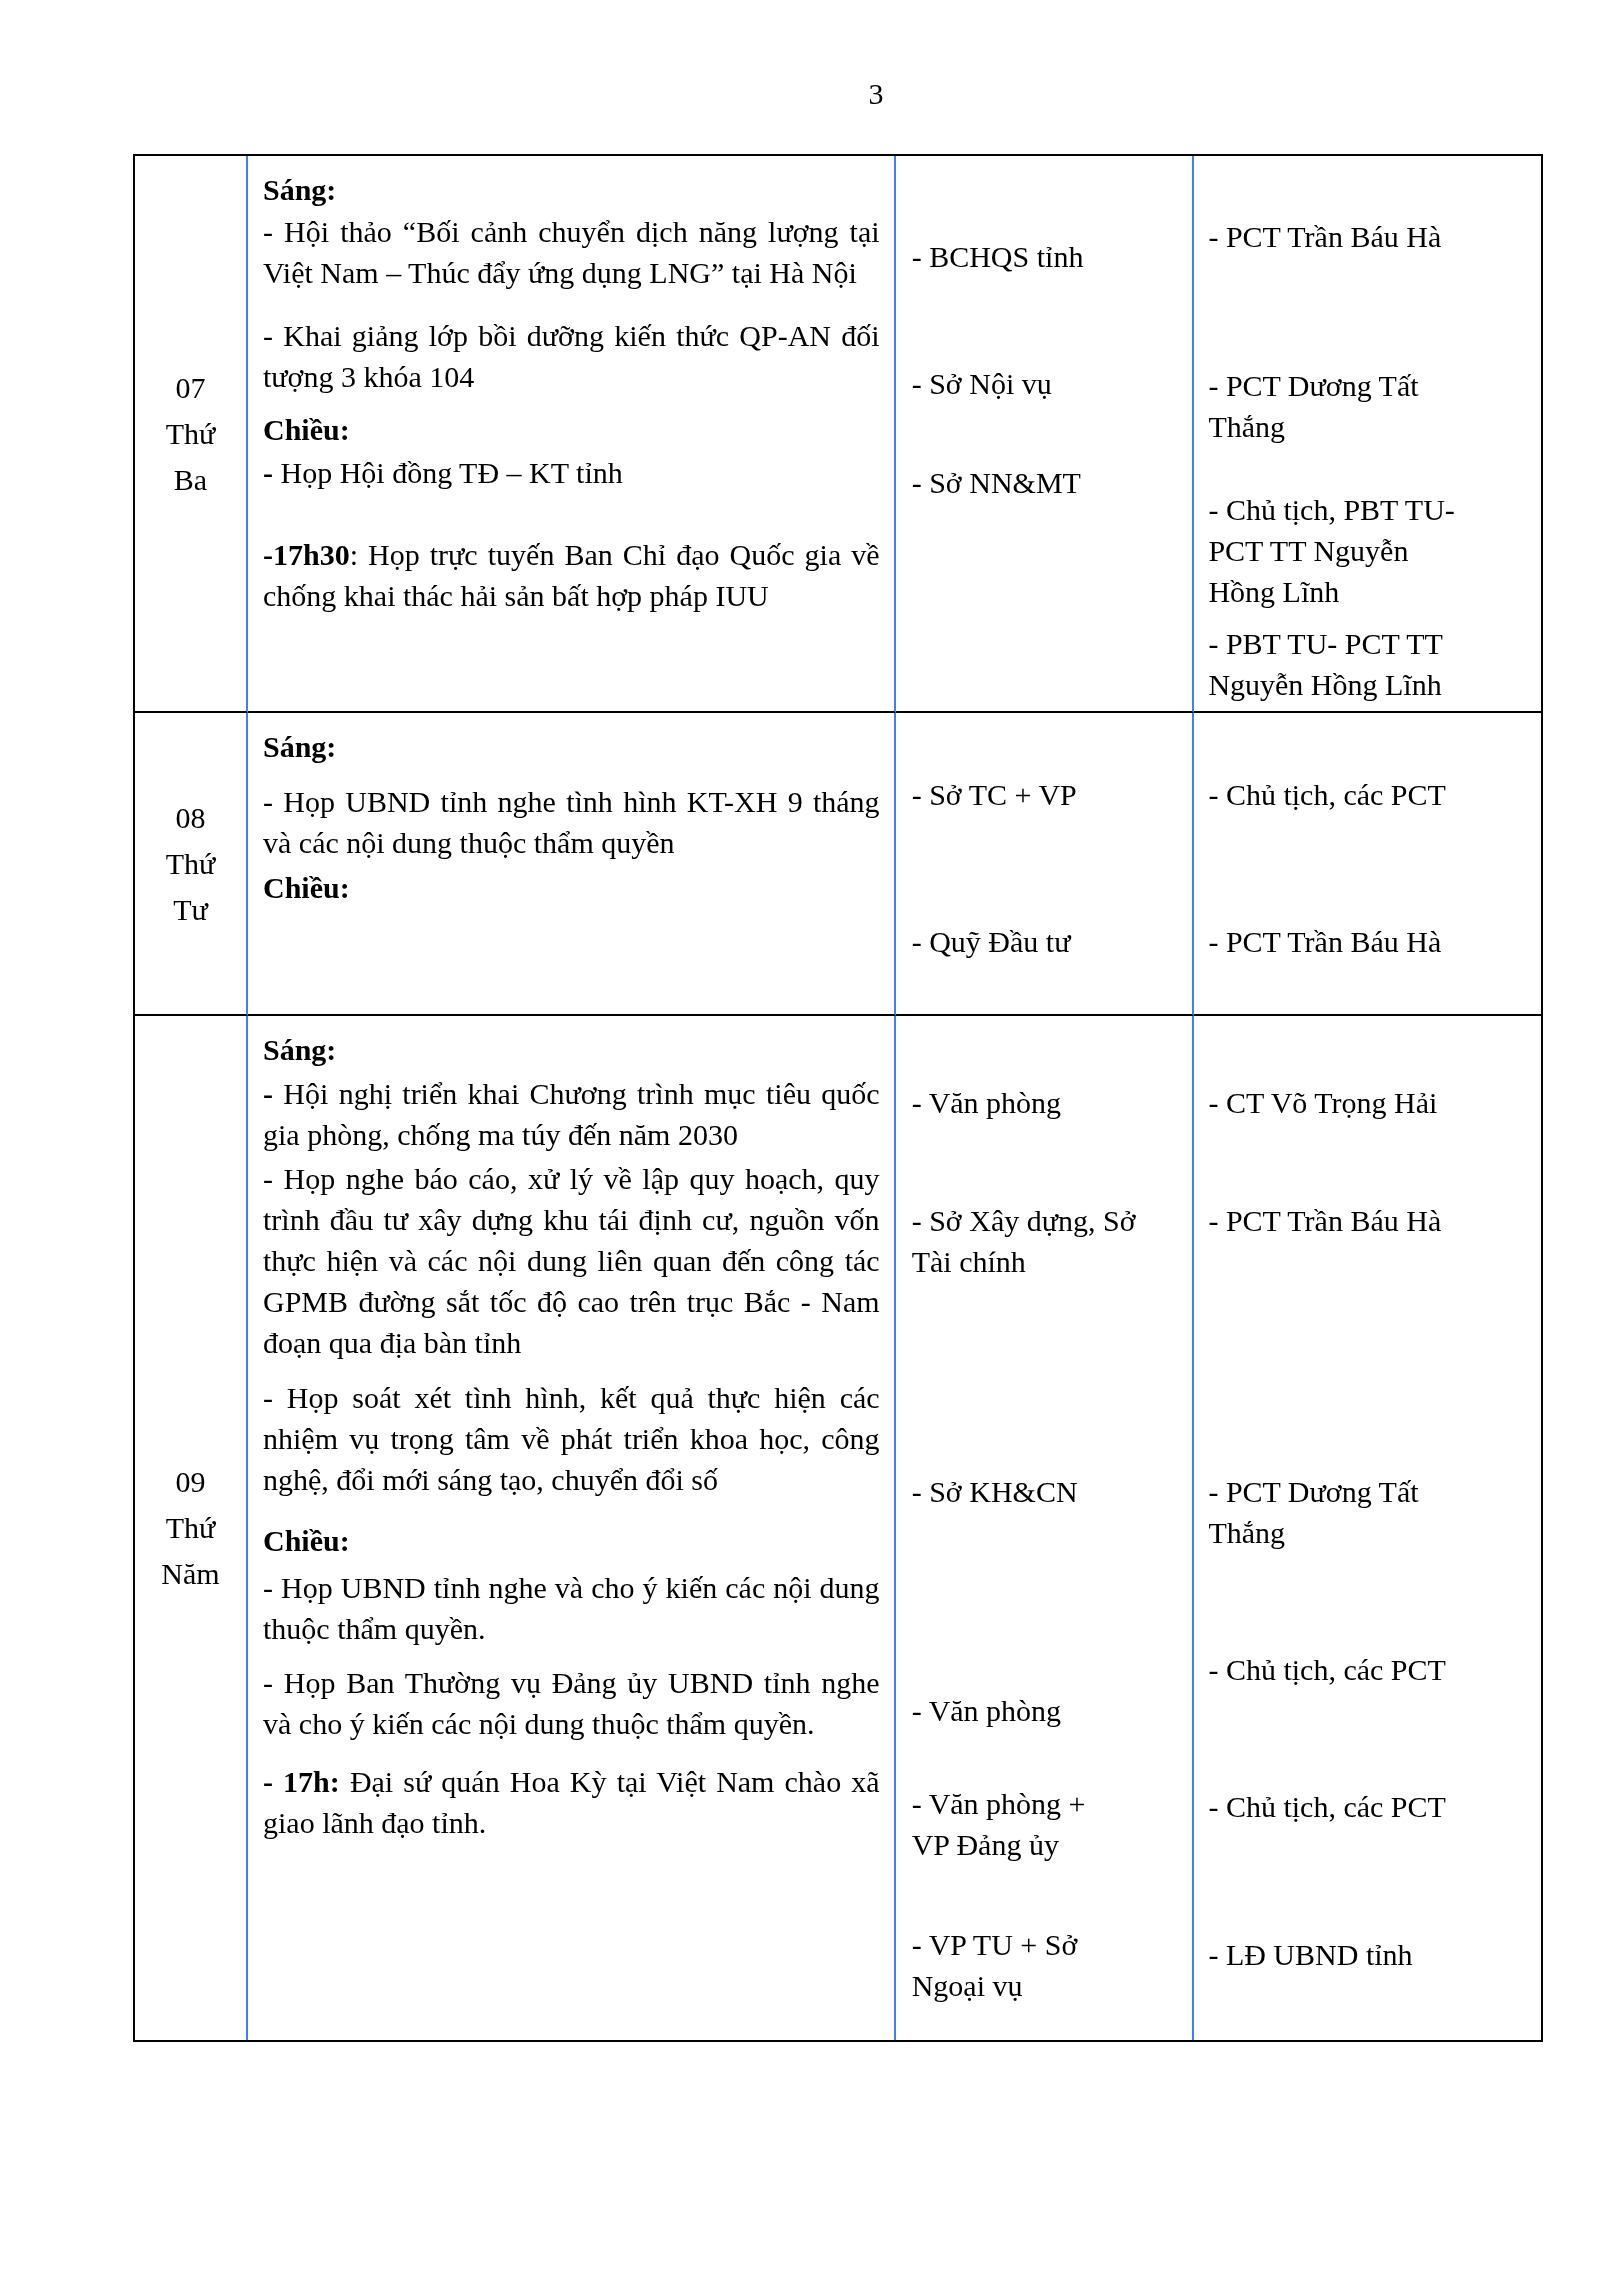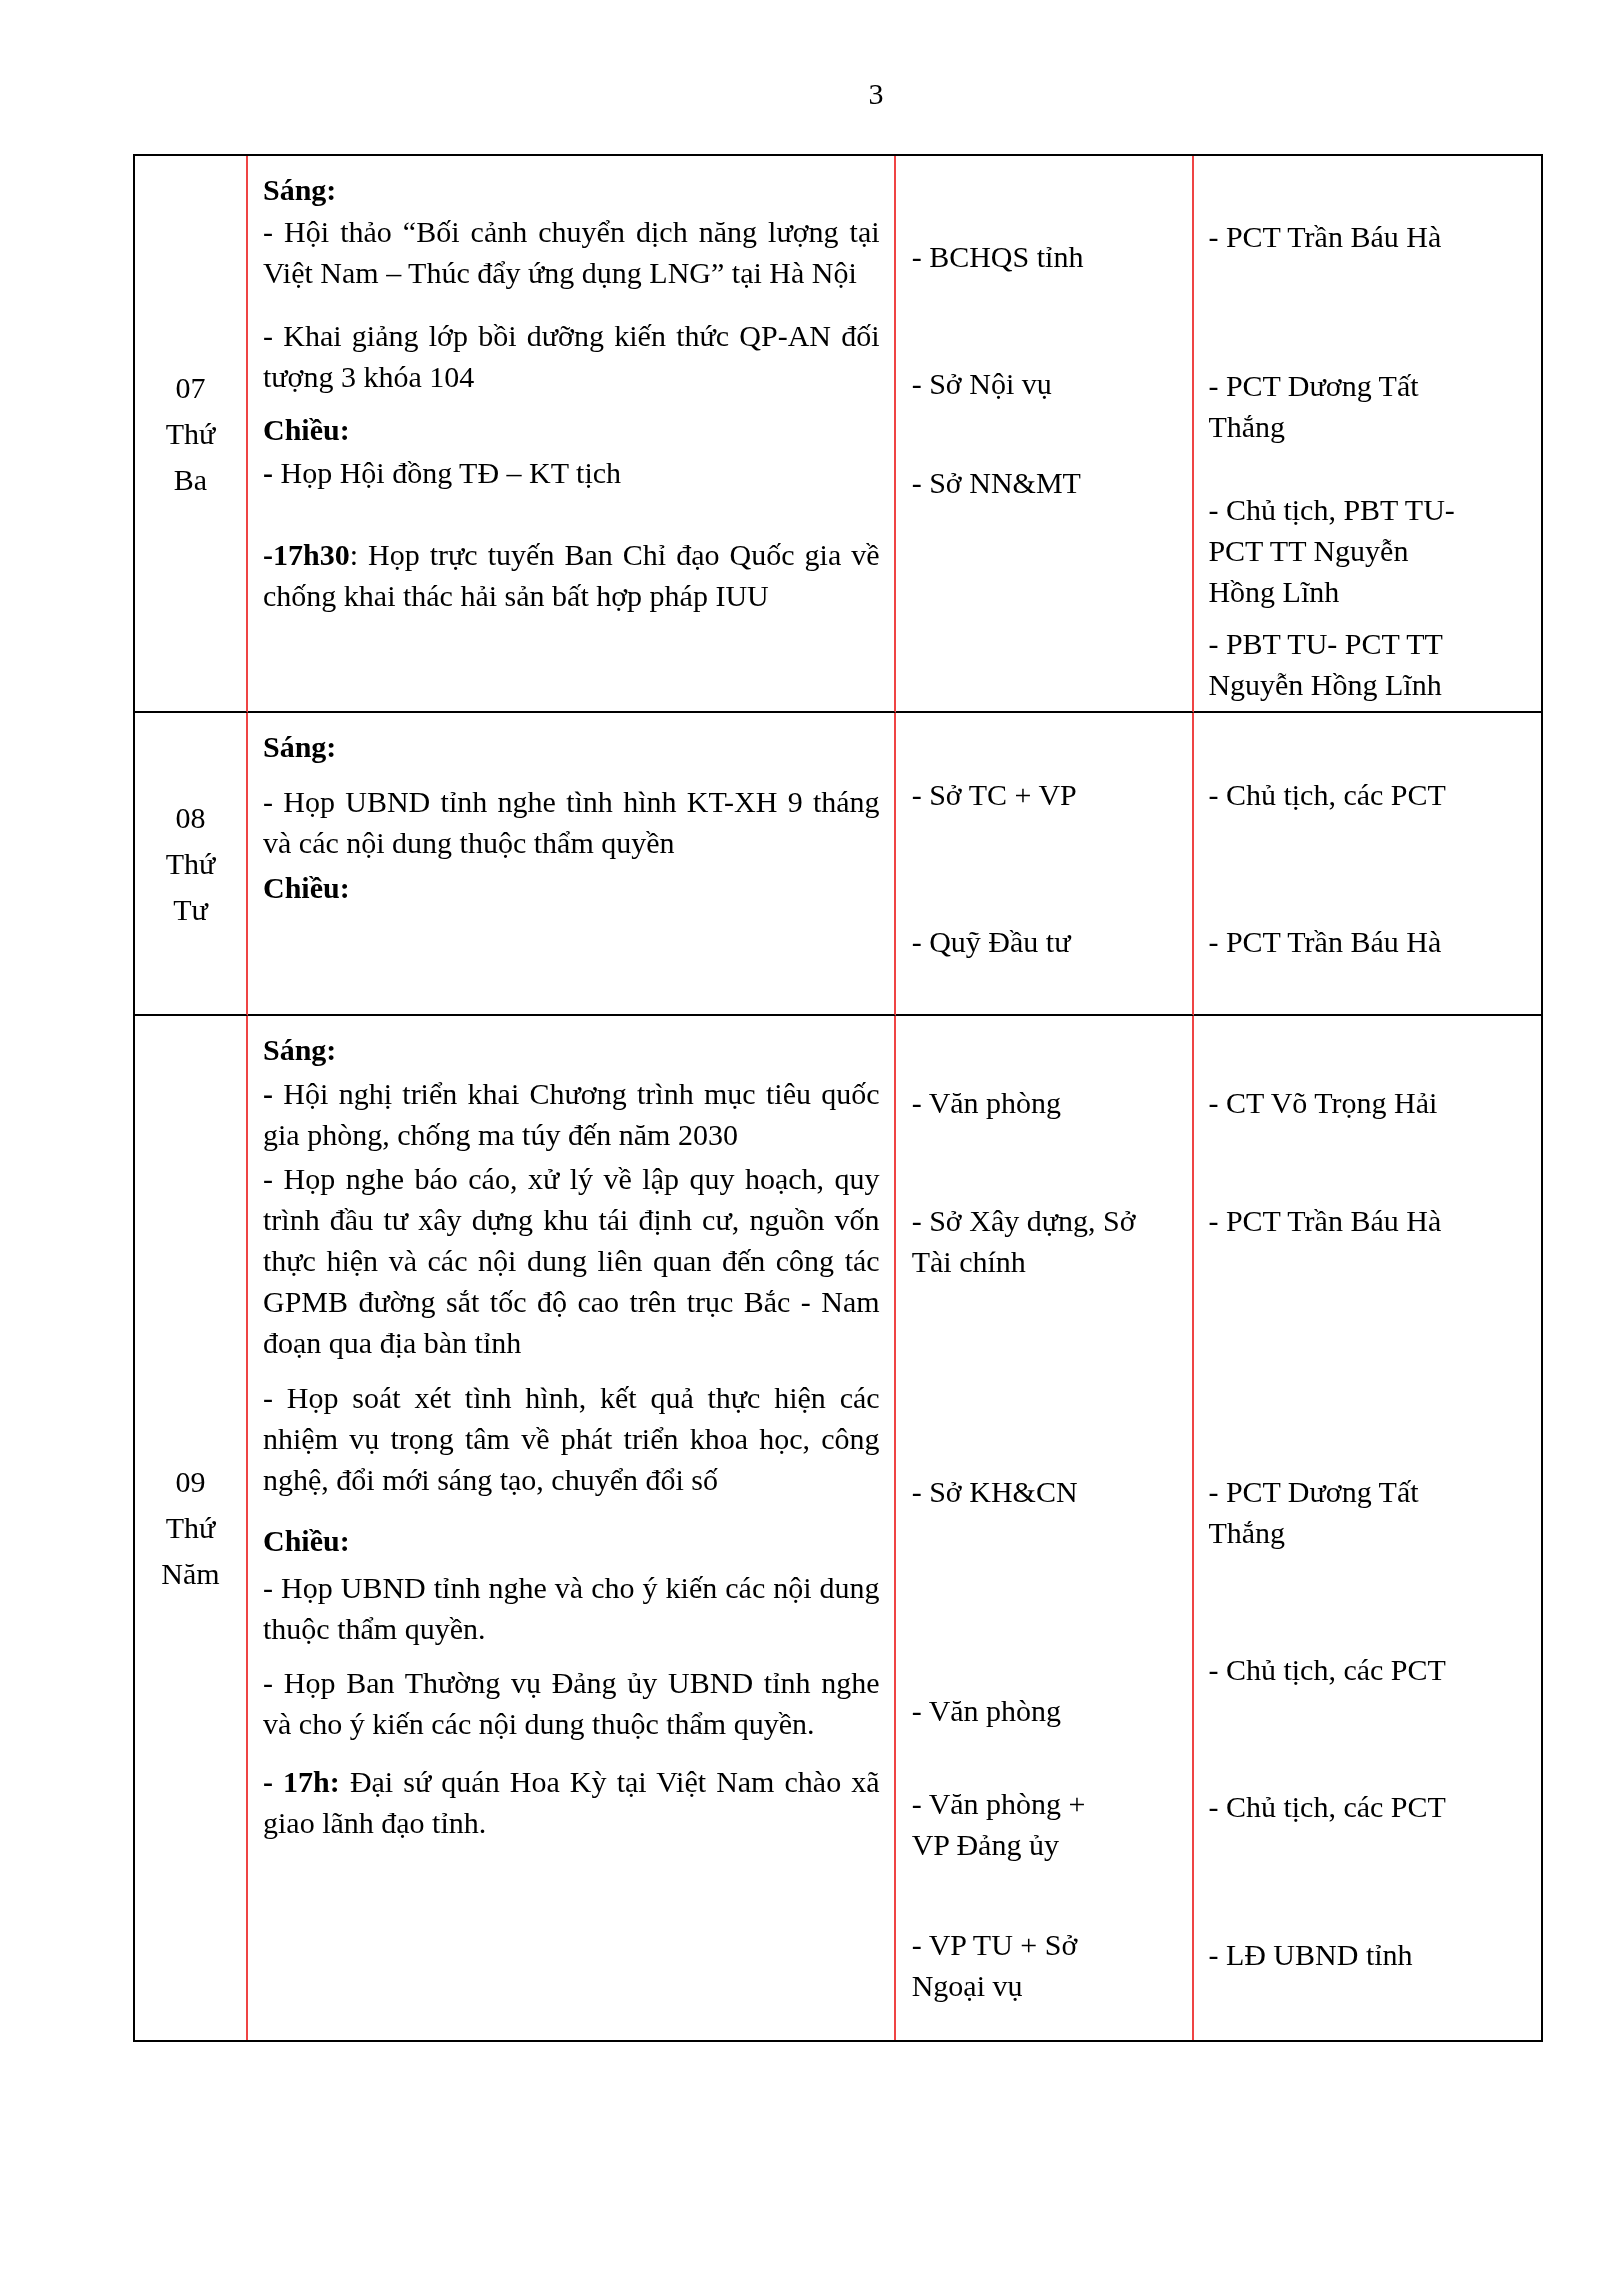--- a/index.html
+++ b/index.html
@@ -7,21 +7,21 @@
        font-family:"Liberation Serif","DejaVu Serif",serif;
        font-size:30px;color:#000000;}
   .page{position:absolute;left:0;top:0;width:1623px;height:2295px;background:#ffffff;overflow:hidden;}
   .page-number{position:absolute;top:73px;left:133px;width:1486px;text-align:center;line-height:41px;}
   .schedule-table{position:absolute;left:133px;top:154px;width:1410px;
        border:2px solid #000;box-sizing:border-box;background:#ffffff;}
   .t-row{display:grid;grid-template-columns:113px 648px 298px 347px;}
   .t-row-0{height:557px}
   .t-row-1{height:303px}
   .t-row-2{height:1024px}
-  .cell{border-right:2px solid #ef4444;border-bottom:2px solid #000;box-sizing:border-box;overflow:hidden;}
+  .cell{border-right:2px solid #3b82f6;border-bottom:2px solid #000;box-sizing:border-box;overflow:hidden;}
   .t-row .cell:last-child{border-right:none;}
   .t-row:last-child .cell{border-bottom:none;}
   .day-cell{display:flex;flex-direction:column;align-items:center;justify-content:center;}
   .day-line{line-height:46px;text-align:center;}
   .act-cell{padding:13px 14.4px 0 15px;}
   .agency-cell{padding:13px 38px 0 15.7px;}
   .leader-cell{padding:13px 7.9px 0 14.4px;}
   .entry{line-height:41px;}
   .act-cell .entry.item{text-align:justify;}
   .agency-cell .entry,.leader-cell .entry{white-space:pre-line;}
@@ -38,21 +38,21 @@
         <div class="cell day-cell">
           <div class="day-line">07</div>
           <div class="day-line">Thứ</div>
           <div class="day-line">Ba</div>
         </div>
         <div class="cell act-cell">
           <div class="entry heading" style="margin-top: 0px;">Sáng:</div>
           <div class="entry item" style="margin-top: 1px;">- Hội thảo “Bối cảnh chuyển dịch năng lượng tại Việt Nam – Thúc đẩy ứng dụng LNG” tại Hà Nội</div>
           <div class="entry item" style="margin-top: 22px;">- Khai giảng lớp bồi dưỡng kiến thức QP-AN đối tượng 3 khóa 104</div>
           <div class="entry heading" style="margin-top: 12.4px;">Chiều:</div>
-          <div class="entry item" style="margin-top: 1.3px;"><b>-</b><span> Họp Hội đồng TĐ – KT tịch</span></div>
+          <div class="entry item" style="margin-top: 1.3px;"><b>-</b><span> Họp Hội đồng TĐ – KT tỉnh</span></div>
           <div class="entry item" style="margin-top: 41px;"><b>-17h30</b><span>: Họp trực tuyến Ban Chỉ đạo Quốc gia về chống khai thác hải sản bất hợp pháp IUU</span></div>
         </div>
         <div class="cell agency-cell">
           <div class="entry item" style="margin-top: 67px;">- BCHQS tỉnh</div>
           <div class="entry item" style="margin-top: 86px; font-family: Liberation Serif, serif;">- Sở Nội vụ</div>
           <div class="entry item" style="margin-top: 58px;">- Sở NN&amp;MT</div>
         </div>
         <div class="cell leader-cell">
           <div class="entry item" style="margin-top: 47px;">- PCT Trần Báu Hà</div>
           <div class="entry item" style="margin-top: 108px;">- PCT Dương Tất

